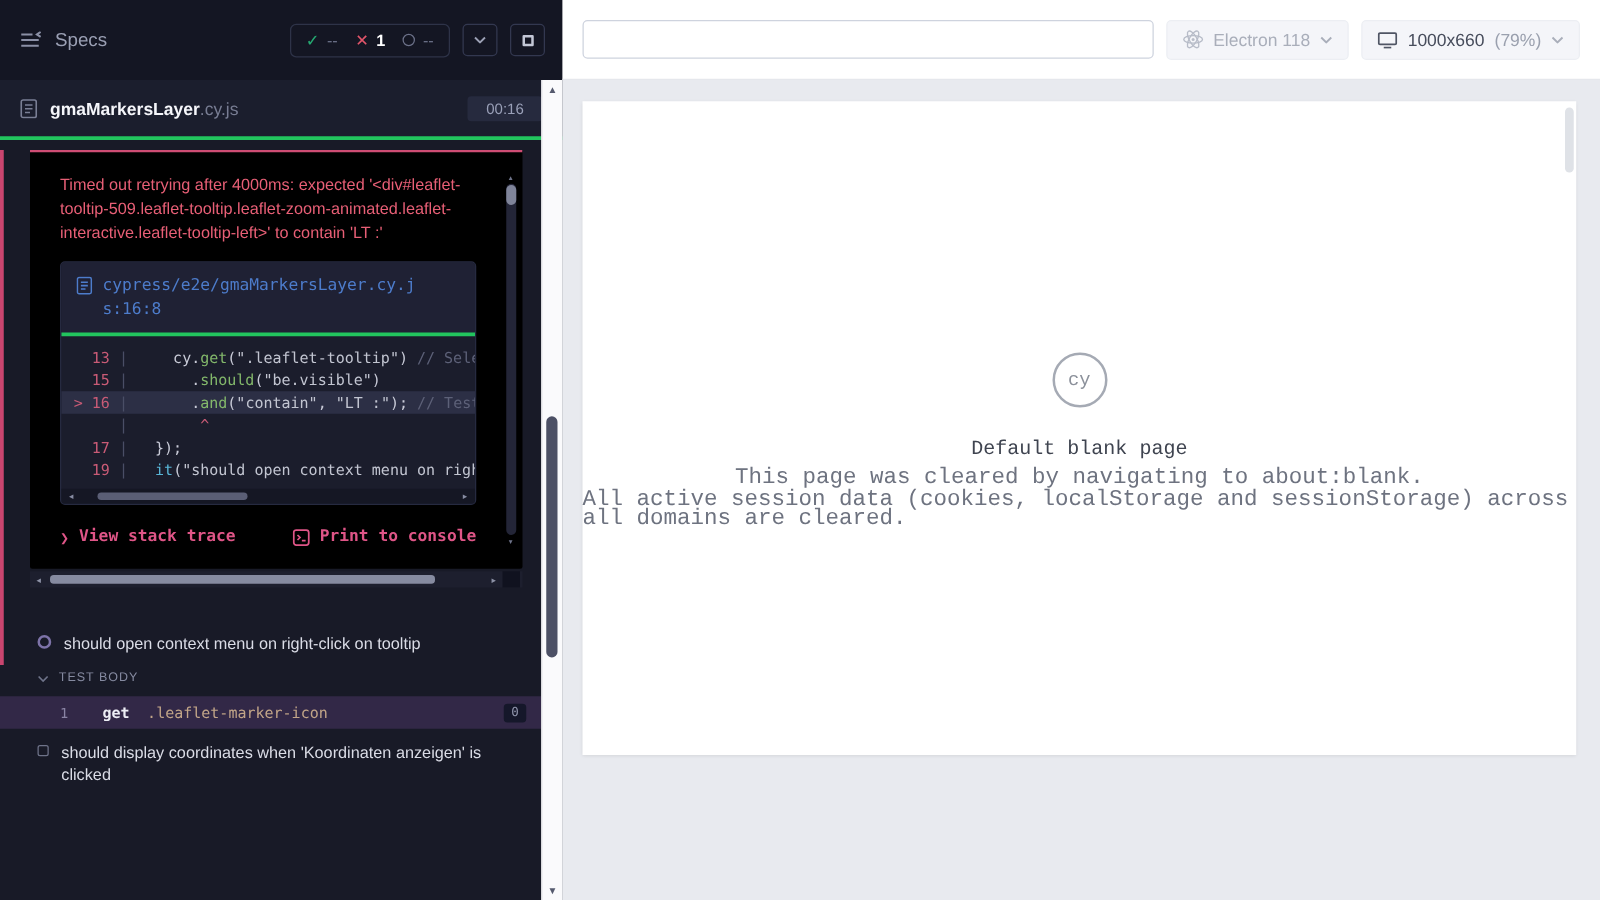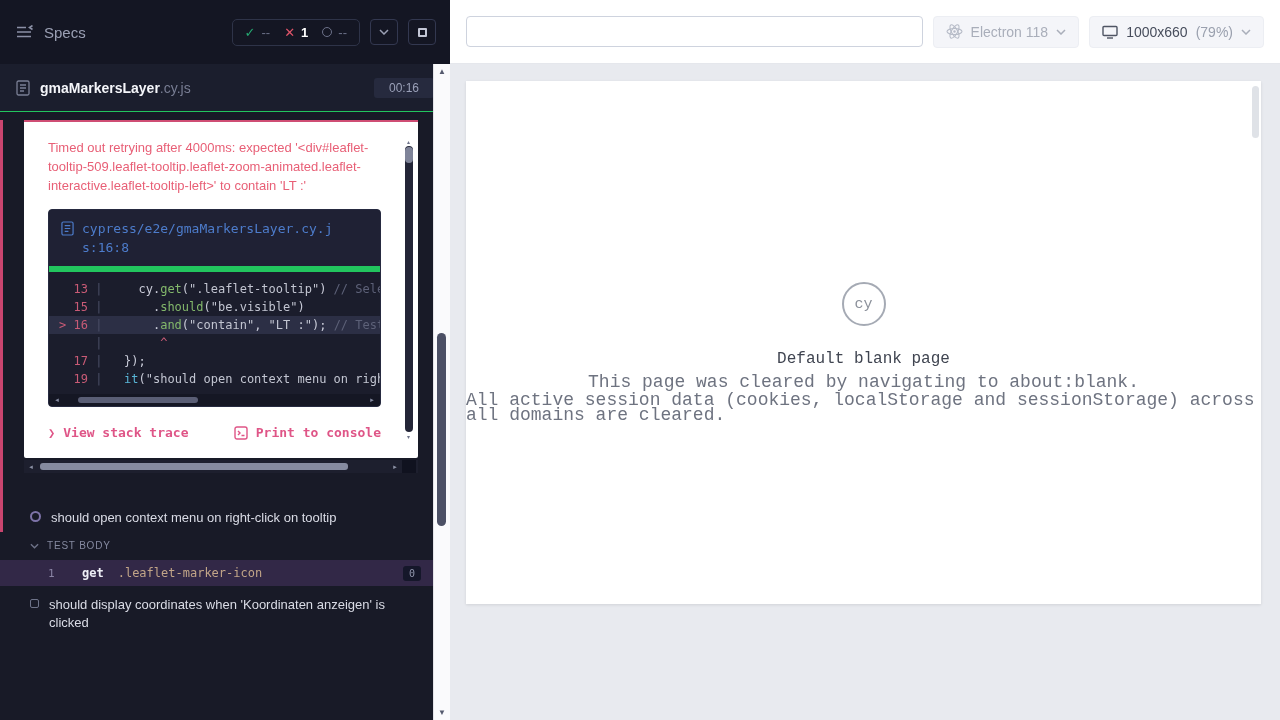--- a/index.html
+++ b/index.html
@@ -22,34 +22,34 @@
   .stats { margin-left:auto; display:flex; align-items:center; gap:14px; border:1px solid #2e3348; border-radius:5px; padding:5px 12px; }
   .stat { display:flex; align-items:center; gap:6px; font-size:13px; }
   .stat .val { color:#6c7189; }
   .stat .val.white { color:#ffffff; font-weight:700; }
   .mark.pass { color:#25a871; font-size:13px; }
   .mark.fail { color:#e2556a; font-size:13px; }
   .circle-icon { width:10px; height:10px; border:1.5px solid #6c7189; border-radius:50%; display:inline-block; }
   .hdr-btn { width:28px; height:26px; border:1px solid #333850; border-radius:4px; display:flex; align-items:center; justify-content:center; color:#9ba0b4; cursor:pointer; }
   .stop-square { width:9px; height:9px; border:2px solid #c3c7d6; border-radius:1px; }
 
-  .spec-row { height:48px; display:flex; align-items:center; gap:10px; padding:0 16px; background:#1b1e2d; border-bottom:1px solid #22c55e; cursor:pointer; }
+  .spec-row { height:48px; display:flex; align-items:center; gap:10px; padding:0 16px; background:#1b1e2d; border-bottom:3px solid #22c55e; cursor:pointer; }
   .spec-doc { color:#7a7f95; }
   .spec-name { color:#f5f6fa; font-weight:700; font-size:14px; }
   .spec-ext { color:#787d93; font-weight:400; }
   .spec-time { margin-left:auto; background:#262a3e; color:#9aa0b8; font-size:12px; padding:3px 15px; border-radius:3px; }
 
   .rep-body { position:absolute; top:112px; left:0; width:433px; bottom:0; overflow:hidden; }
   .fail-strip { position:absolute; left:0; top:8px; width:3px; height:412px; background:#c9456f; }
 
-  .error-block { margin:8px 15px 0 24px; width:394px; background:#ffffff; border-top:2px solid #cf4d74; border-radius:0 0 2px 2px; padding:16px 24px 18px 24px; position:relative; }
+  .error-block { margin:8px 15px 0 24px; width:394px; background:#000000; border-top:2px solid #cf4d74; border-radius:0 0 2px 2px; padding:16px 24px 18px 24px; position:relative; }
   .error-msg { color:#e85f76; font-size:13px; line-height:19px; width:332px; overflow-wrap:break-word; }
 
   .code-frame { margin-top:14px; width:333px; background:#1b1d2c; border:1px solid #262a40; border-radius:4px; overflow:hidden; }
-  .cf-header { display:flex; gap:8px; padding:9px 40px 9px 12px; background:#1f2134; border-bottom:6px solid #22c55e; color:#4d7ccb; font-family:"DejaVu Sans Mono", monospace; font-size:13px; line-height:19px; word-break:break-all; cursor:pointer; }
+  .cf-header { display:flex; gap:8px; padding:9px 40px 9px 12px; background:#1f2134; border-bottom:3px solid #22c55e; color:#4d7ccb; font-family:"DejaVu Sans Mono", monospace; font-size:13px; line-height:19px; word-break:break-all; cursor:pointer; }
   .cf-header .icon { margin-top:2px; flex:none; }
   .cf-code { padding:8px 0 6px; font-family:"DejaVu Sans Mono", monospace; font-size:12px; line-height:18px; }
   .code-line { white-space:pre; overflow:hidden; padding-left:10px; height:18px; }
   .code-line.hl { background:#2c2f45; }
   .gut { color:#c95b76; }
   .pipe { color:#4a4e66; }
   .tok-plain { color:#c9cbd8; }
   .tok-fn { color:#83b86b; }
   .tok-str { color:#c2c5d1; }
   .tok-com { color:#5d6178; }

